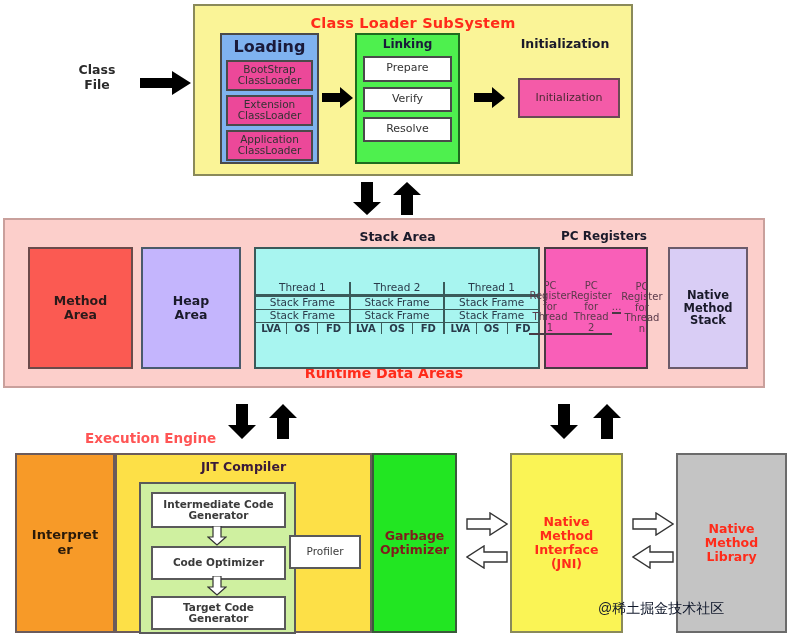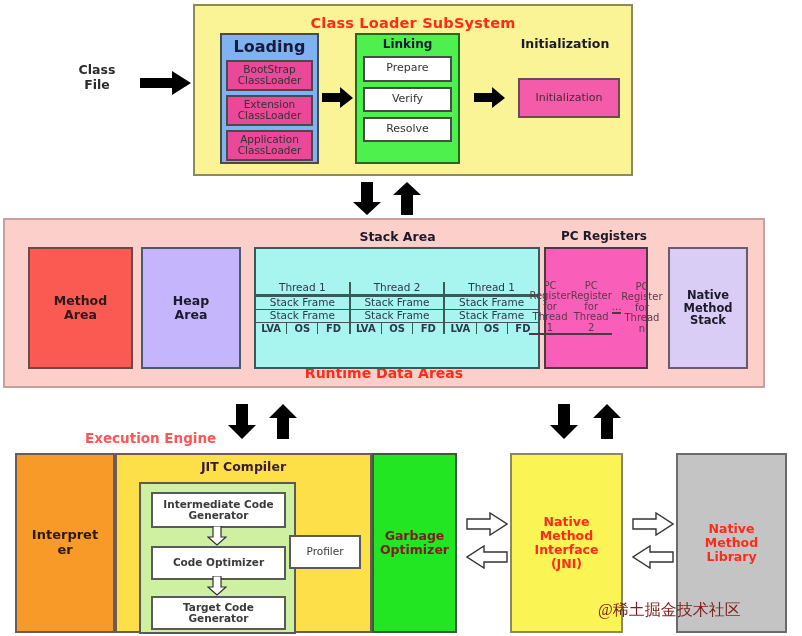--- a/index.html
+++ b/index.html
@@ -98,22 +98,22 @@
   #gc{left:372px;top:453px;width:85px;height:180px;background:#22e622;
       border:2px solid #3a5a3a;font-size:12.5px;color:#7f1d1d;}
 
   #jni{left:510px;top:453px;width:113px;height:180px;background:#faf455;
        border:2px solid #8a8a5a;font-size:12.5px;color:#ff2b1a;}
   #nml{left:676px;top:453px;width:111px;height:180px;background:#c4c4c4;
        border:2px solid #6b6b6b;font-size:12.5px;color:#ff2b1a;}
 
   
   .arrow-svg{position:absolute;}
-  #watermark{position:absolute;left:598px;top:600px;font-size:16px;color:#7f1d1d;
-             font-family:Liberation Serif, serif;}
+  #watermark{position:absolute;left:598px;top:600px;font-size:14px;color:#0f172a;
+             font-family:Liberation Sans, sans-serif;}
 </style>
 </head>
 <body>
 
 <div class="abs" id="classfile-label" style="left:62px;top:62px;width:70px;text-align:center;font-size:12.5px;font-weight:bold;color:#2a2a2a;line-height:1.2;">
   <div>Class</div>
   <div>File</div>
 </div>
 <svg class="arrow-svg" style="left:140px;top:70px;" width="52" height="26" viewBox="0 0 52 26">
   <path d="M0 8 H32 V1 L51 13 L32 25 V18 H0 Z" fill="#000"></path>

